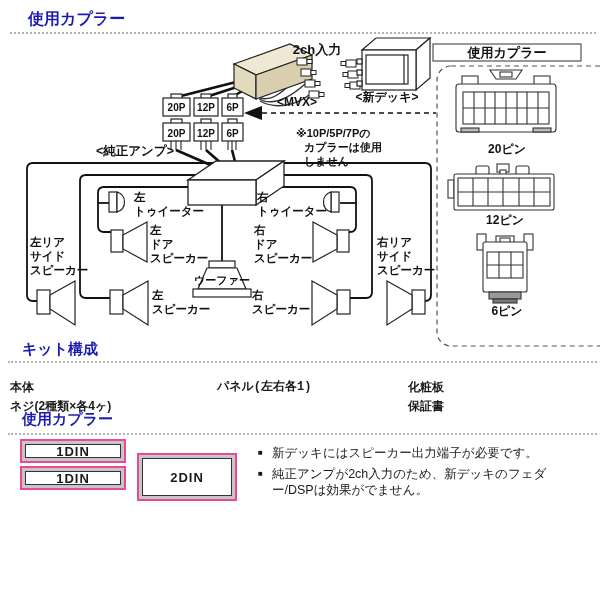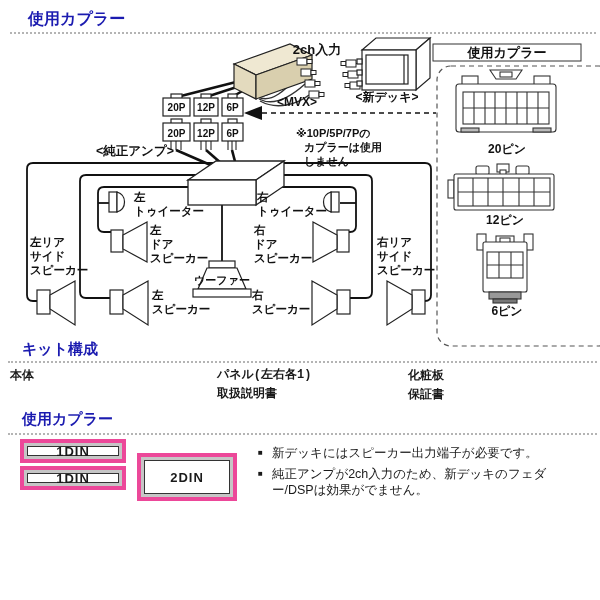--- a/index.html
+++ b/index.html
@@ -17,26 +17,26 @@
   }
   .dotline{
     position:absolute;height:0;
     border-top:2px dotted #b4b4b4;
   }
   #diagram-svg{position:absolute;left:0;top:0;}
   svg text{
     font-family:"Liberation Sans","DejaVu Sans",sans-serif;
     fill:#111;
   }
-  .kit-col{position:absolute;font-size:12px;font-weight:600;line-height:19px;white-space:nowrap;}
+  .kit-col{position:absolute;font-size:12px;font-weight:600;line-height:19px;white-space:nowrap;margin-top:12px;}
   .kit-col p{margin:0;}
   .din-frame{
     position:absolute;
     background:#c6c6c6;
-    border:4px solid #ec4899;
+    border:2px solid #ec4899;
     padding:3px;
     box-sizing:border-box;
     display:flex;
   }
   .din-inner{
     flex:1;background:#fff;border:1px solid #333;
     display:flex;align-items:center;justify-content:center;
     font-weight:bold;font-size:13px;letter-spacing:1px;
   }
   .notes{position:absolute;width:310px;}
@@ -276,24 +276,24 @@
       <rect x="493" y="299" width="24" height="4" fill="#777"></rect>
     </g>
     <text x="507" y="315" font-size="12" font-weight="600" text-anchor="middle">6ピン</text>
   </g>
 </svg>
 
 <div class="sec-title" style="left:22px;top:340px;font-size:15px;text-align:center;">キット構成</div>
 <div class="dotline" style="left:8px;top:361px;width:589px;"></div>
 <div class="kit-col" style="left:10px;top:366px;">
   <p>本体</p>
+  <p>ネジ(2種類×各4ヶ)</p>
 </div>
 <div class="kit-col" style="left:217px;top:366px;font-family:Liberation Mono, monospace;">
   <p>パネル(左右各1)</p>
-  <p>取扱説明書</p>
 </div>
 <div class="kit-col" style="left:408px;top:366px;text-align:center;">
   <p>化粧板</p>
   <p>保証書</p>
 </div>
 
 <div class="sec-title" style="left:22px;top:410px;font-size:15px;">使用カプラー</div>
 <div class="dotline" style="left:8px;top:433px;width:589px;"></div>
 
 <div class="din-frame" style="left:20px;top:439px;width:106px;height:24px;">

